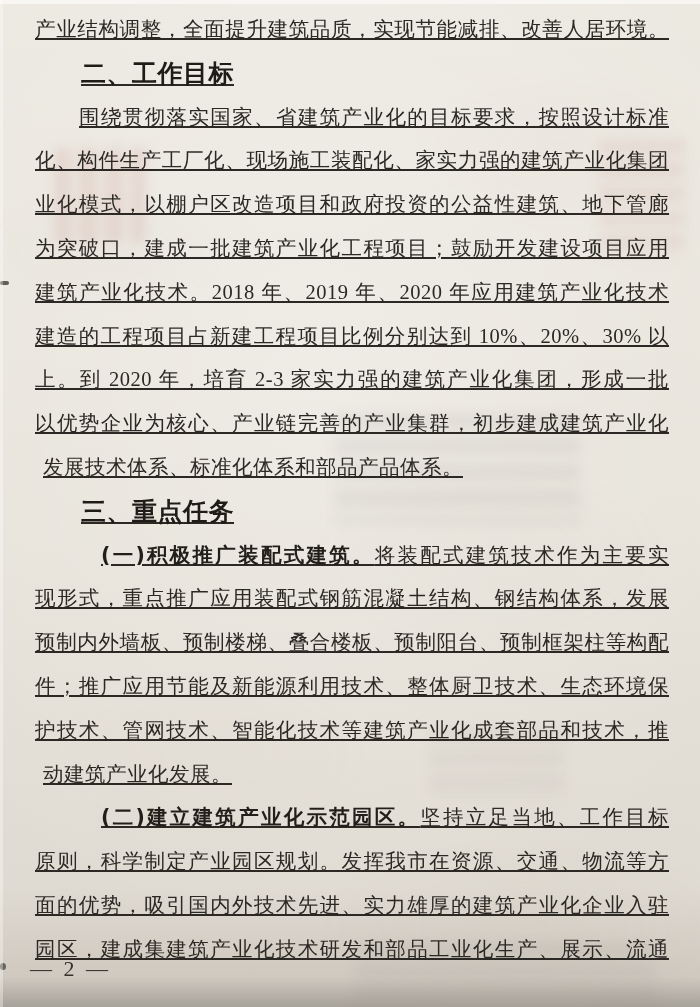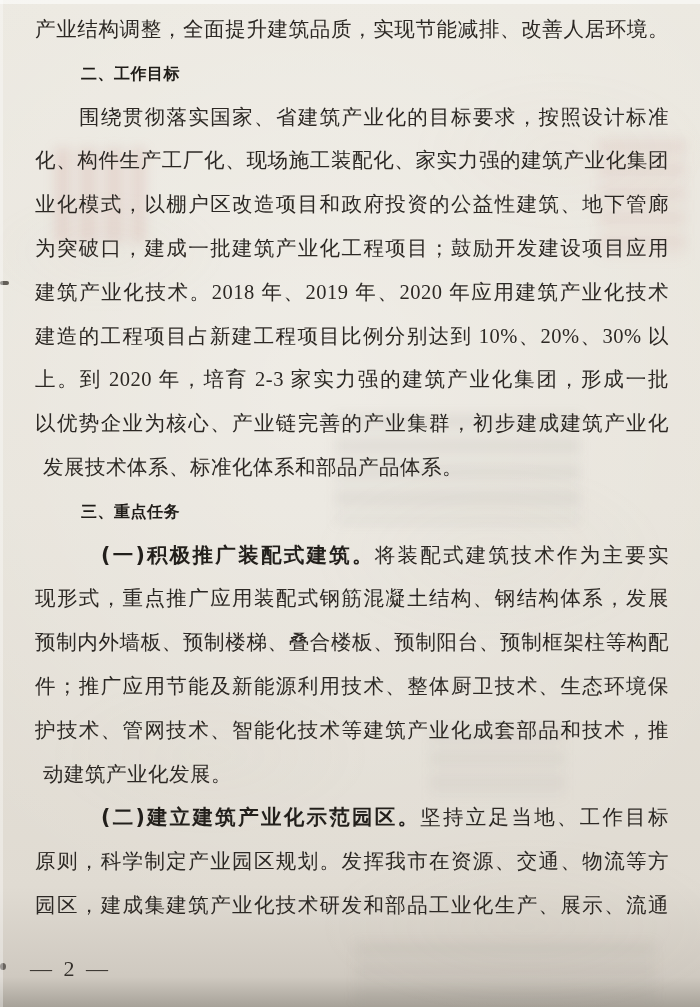--- a/index.html
+++ b/index.html
@@ -47,33 +47,34 @@
     background: repeating-linear-gradient(180deg, rgba(130,122,118,.13) 0 10px, rgba(130,122,118,.03) 10px 26px); }
   .ghost-4 { left:430px; top:730px; width:135px; height:70px;
     background: repeating-linear-gradient(180deg, rgba(140,130,126,.11) 0 9px, rgba(140,130,126,.03) 9px 24px); }
   .ghost-5 { left:355px; top:943px; width:300px; height:58px;
     background: repeating-linear-gradient(180deg, rgba(140,132,126,.12) 0 10px, rgba(140,132,126,.03) 10px 24px); }
 
   
   .text-block {
     position: absolute; left: 35px; top: 8px; width: 634px;
     color: #2c2824;
+    text-decoration: underline;
   }
   .line {
     height: 43.8px; line-height: 43.8px;
     font-size: 20.5px; letter-spacing: .5px;
     overflow: hidden; white-space: nowrap;
     text-align: justify;
   }
   .just  { text-align: justify; text-align-last: justify; }
   .plain { text-align: left;    text-align-last: left; margin-left: 8px; }
   .indent { text-indent: 44px; }
   .heading {
     font-family: "DejaVu Sans", "Liberation Sans", sans-serif;
-    font-weight: 700; font-size: 16px; color: #1f1c18;
+    font-weight: 700; font-size: 25px; color: #1f1c18;
     text-align: center; text-align-last: left; text-indent: 46px;
   }
   .runin-bold {
     font-family: "DejaVu Sans", "Liberation Sans", sans-serif;
     font-weight: 700; color: #221f1b; margin-left: 22px;
   }
 
   .page-number {
     position: absolute; left: 30px; top: 956px;
     font-size: 22px; letter-spacing: 3px; color: #35312c;
@@ -110,20 +111,21 @@
     <div class="line plain">发展技术体系、标准化体系和部品产品体系。</div>
     <div class="line heading">三、重点任务</div>
     <div class="line just indent"><span class="runin-bold">(一)积极推广装配式建筑。</span><span>将装配式建筑技术作为主要实</span></div>
     <div class="line just">现形式，重点推广应用装配式钢筋混凝土结构、钢结构体系，发展</div>
     <div class="line just">预制内外墙板、预制楼梯、叠合楼板、预制阳台、预制框架柱等构配</div>
     <div class="line just">件；推广应用节能及新能源利用技术、整体厨卫技术、生态环境保</div>
     <div class="line just">护技术、管网技术、智能化技术等建筑产业化成套部品和技术，推</div>
     <div class="line plain">动建筑产业化发展。</div>
     <div class="line just indent"><span class="runin-bold">(二)建立建筑产业化示范园区。</span><span>坚持立足当地、工作目标</span></div>
     <div class="line just">原则，科学制定产业园区规划。发挥我市在资源、交通、物流等方</div>
+    <div class="line just">面的优势，吸引国内外技术先进、实力雄厚的建筑产业化企业入驻</div>
     <div class="line just">园区，建成集建筑产业化技术研发和部品工业化生产、展示、流通</div>
   </div>
 
   <div class="page-number">— 2 —</div>
 
   <div class="speck speck-1"></div>
   <div class="speck speck-2"></div>
 </div>
 
 </body></html>

